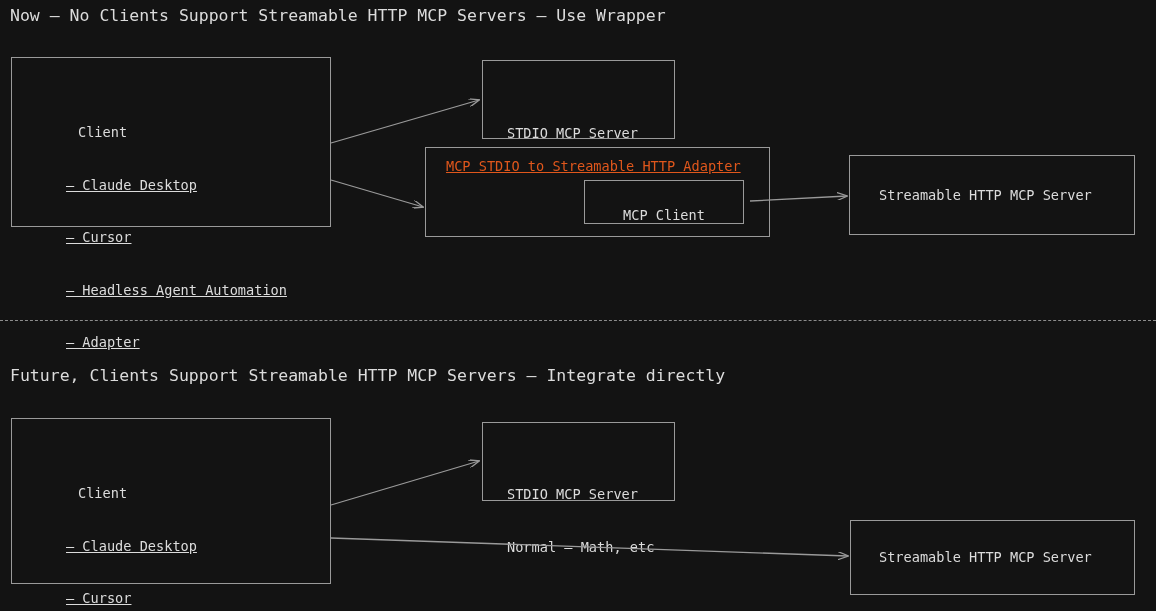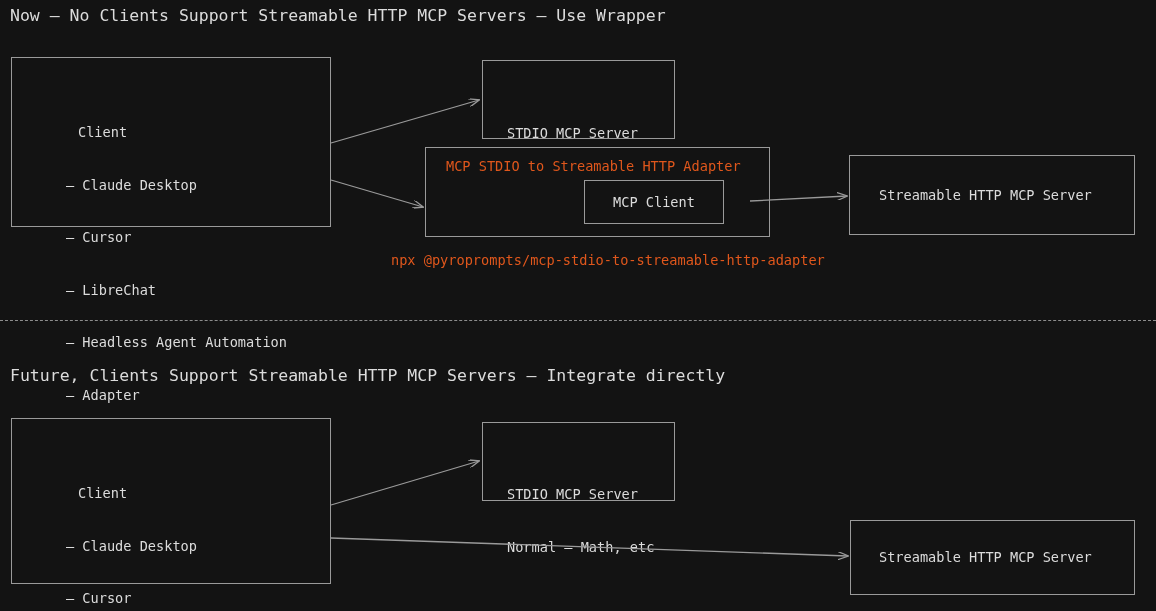--- a/index.html
+++ b/index.html
@@ -59,20 +59,21 @@
     line-height: 17.5px;
     color: #dcdcdc;
     white-space: pre;
   }
   .client-head {
     display: block;
     margin-left: 12px;
   }
   .client-item {
     display: block;
+    text-decoration: underline;
   }
   .centered-text {
     position: absolute;
     font-size: 13.6px;
     line-height: 17.5px;
     color: #dcdcdc;
     white-space: pre;
     text-align: left;
   }
   .adapter-title {
@@ -102,45 +103,43 @@
 <div id="canvas">
 
   <div class="section-title" style="left:10px; top:6px;">Now – No Clients Support Streamable HTTP MCP Servers – Use Wrapper</div>
 
   <div class="node" style="left:11px; top:57px; width:320px; height:170px;">
   </div>
   <div class="client-block" style="left:66px; top:89px;">
     <span class="client-head">Client</span>
     <span class="client-item">– Claude Desktop</span>
     <span class="client-item">– Cursor</span>
-    <span class="client-item">– LibreChat</span>
     <span class="client-item">– Headless Agent Automation</span>
     <span class="client-item">– Adapter</span>
   </div>
 
   <div class="node" style="left:482px; top:60px; width:193px; height:79px;">
   </div>
   <div class="centered-text" style="left:507px; top:90px;">
     <span style="display:block;">STDIO MCP Server</span>
     <span style="display:block;">Normal – Math, etc</span>
   </div>
 
   <div class="node" style="left:425px; top:147px; width:345px; height:90px;">
   </div>
-  <div class="adapter-title" style="left:446px; top:158px;">MCP STDIO to Streamable HTTP Adapter</div>
+  <div class="adapter-title" style="left:446px; top:158px;text-decoration:underline;">MCP STDIO to Streamable HTTP Adapter</div>
 
-  <div class="node-inner" style="left:584px; top:180px; width:140px; height:44px;">
+  <div class="node-inner" style="left:584px; top:180px; width:160px; height:44px;align-items:flex-end;">
     <span style="font-size:13.6px; color:#dcdcdc; white-space:pre;">MCP Client</span>
   </div>
 
   <div class="node" style="left:849px; top:155px; width:286px; height:80px;">
   </div>
   <div class="centered-text" style="left:879px; top:187px;">Streamable HTTP MCP Server</div>
 
-  <div class="npx-label" style="left:391px; top:252px;">npx @pyroprompts/mcp-stdio-to-streamable-http-adapter</div>
 
   <div class="divider"></div>
 
   <div class="section-title" style="left:10px; top:366px;">Future, Clients Support Streamable HTTP MCP Servers – Integrate directly</div>
 
   <div class="node" style="left:11px; top:418px; width:320px; height:166px;">
   </div>
   <div class="client-block" style="left:66px; top:450px;">
     <span class="client-head">Client</span>
     <span class="client-item">– Claude Desktop</span>

